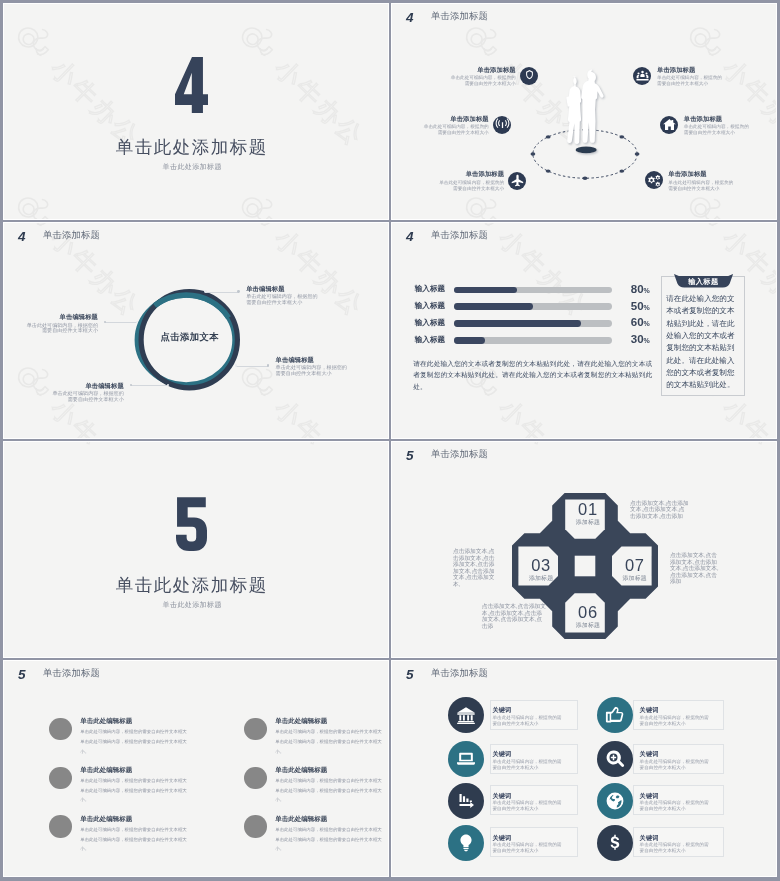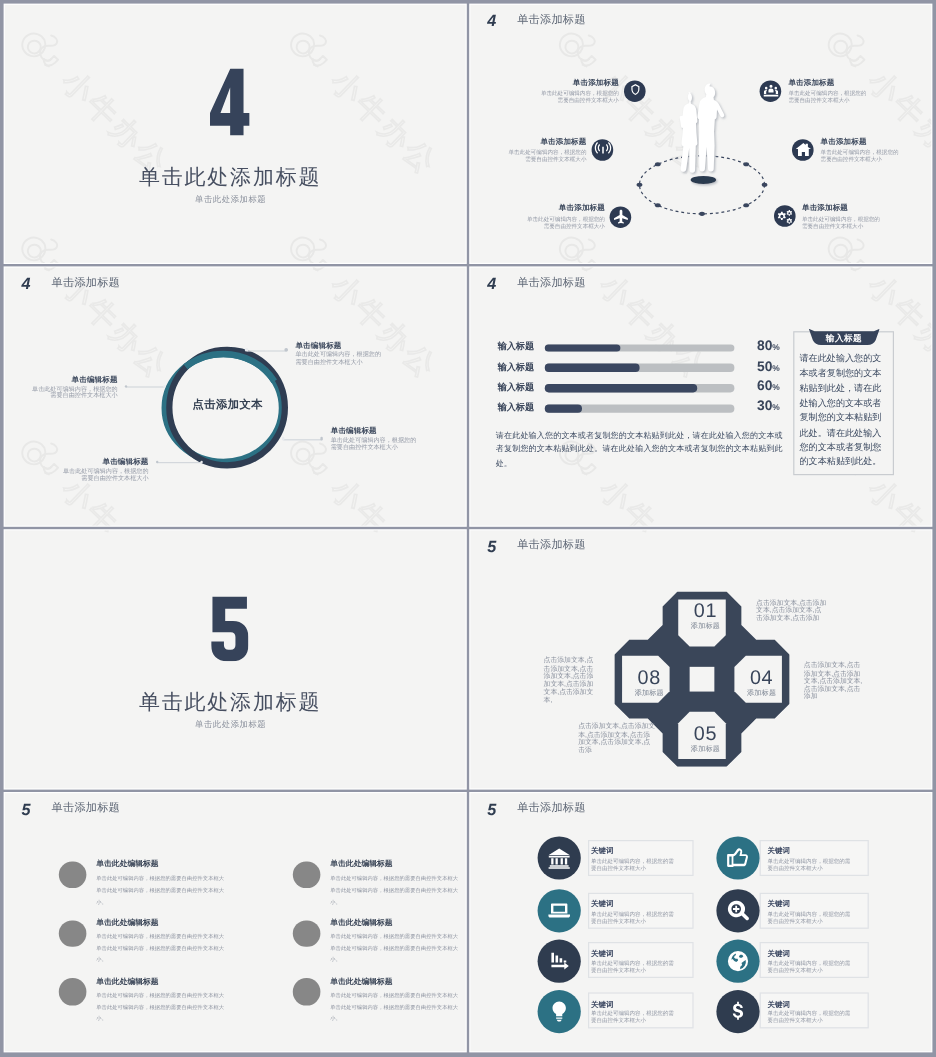--- a/index.html
+++ b/index.html
@@ -438,29 +438,29 @@
           <path fill="#f4f4f3" d="M53.20,6.60 L92.80,6.60 L92.80,36.30 L83.30,45.80 L62.70,45.80 L53.20,36.30 Z"></path>
           <path fill="#f4f4f3" d="M109.50,53.40 L139.60,53.40 L139.60,92.60 L109.50,92.60 L100.00,83.10 L100.00,62.90 Z"></path>
           <path fill="#f4f4f3" d="M53.20,109.70 L62.70,100.20 L83.30,100.20 L92.80,109.70 L92.80,139.40 L53.20,139.40 Z"></path>
           <path fill="#f4f4f3" d="M6.40,53.40 L36.50,53.40 L46.00,62.90 L46.00,83.10 L36.50,92.60 L6.40,92.60 Z"></path>
         </svg>
         <div class="cn" style="left: 171.9px; top: 59px; width: 48px;">
           <div class="n">01</div>
           <div class="l">添加标题</div>
         </div>
         <div class="cn" style="left: 218.7px; top: 115px; width: 48px;">
-          <div class="n">04</div>
+          <div class="n">07</div>
           <div class="l">添加标题</div>
         </div>
         <div class="cn" style="left: 171.9px; top: 161.8px; width: 48px;">
-          <div class="n">05</div>
+          <div class="n">06</div>
           <div class="l">添加标题</div>
         </div>
         <div class="cn" style="left: 125.1px; top: 115px; width: 48px;">
-          <div class="n">08</div>
+          <div class="n">03</div>
           <div class="l">添加标题</div>
         </div>
         <div class="cnote" style="left: 238.1px; top: 57.5px; width: 59px;">点击添加文本,点击添加文本,点击添加文本,点击添加文本,点击添加</div>
         <div class="cnote" style="left: 277.9px; top: 110px; width: 50px;">点击添加文本,点击添加文本,点击添加文本,点击添加文本,点击添加文本,点击添加</div>
         <div class="cnote" style="left: 89.8px; top: 161px; width: 65px;">点击添加文本,点击添加文本,点击添加文本,点击添加文本,点击添加文本,点击添</div>
         <div class="cnote" style="left: 61px; top: 106px; width: 46px;">点击添加文本,点击添加文本,点击添加文本,点击添加文本,点击添加文本,点击添加文本,</div>
       </div>
 </div>
 
 <div class="slide c0 r3">

